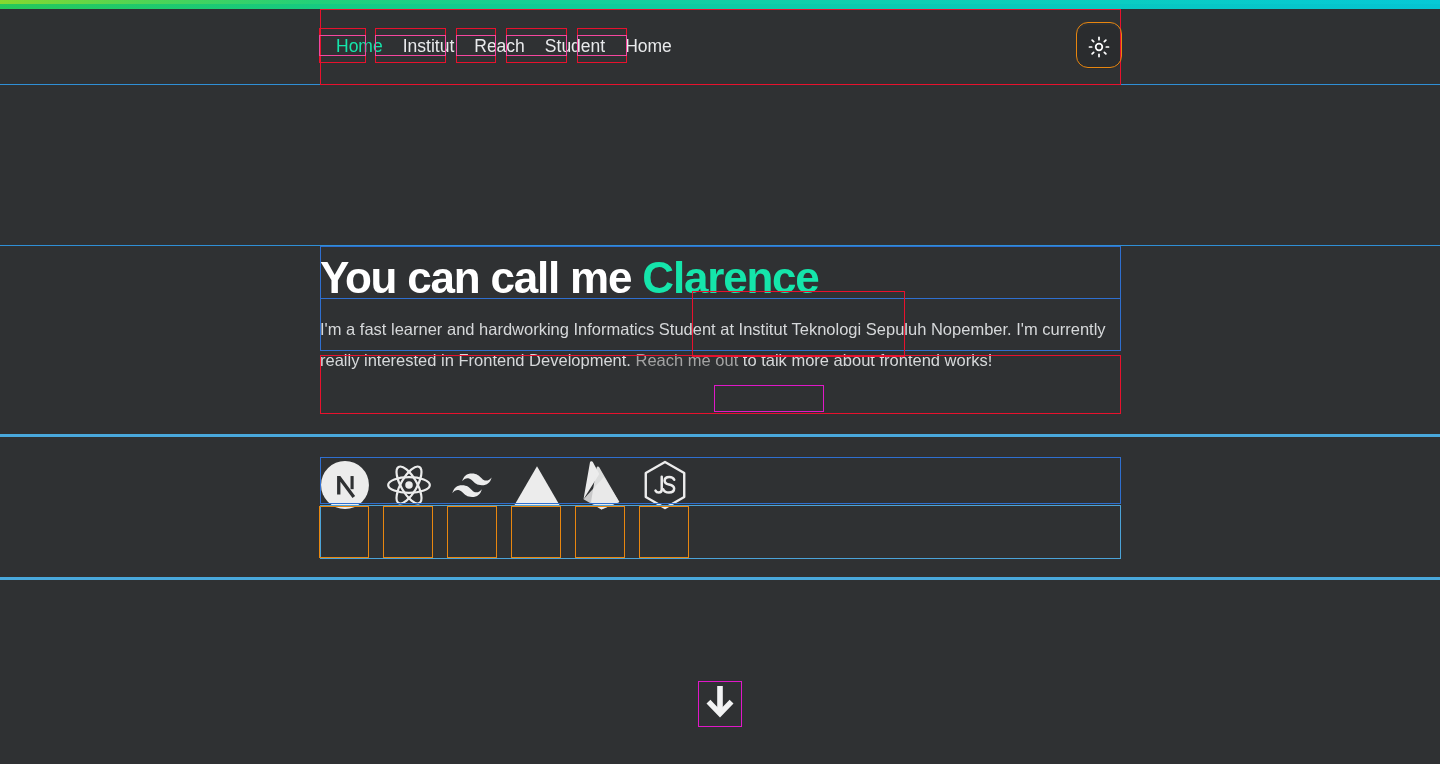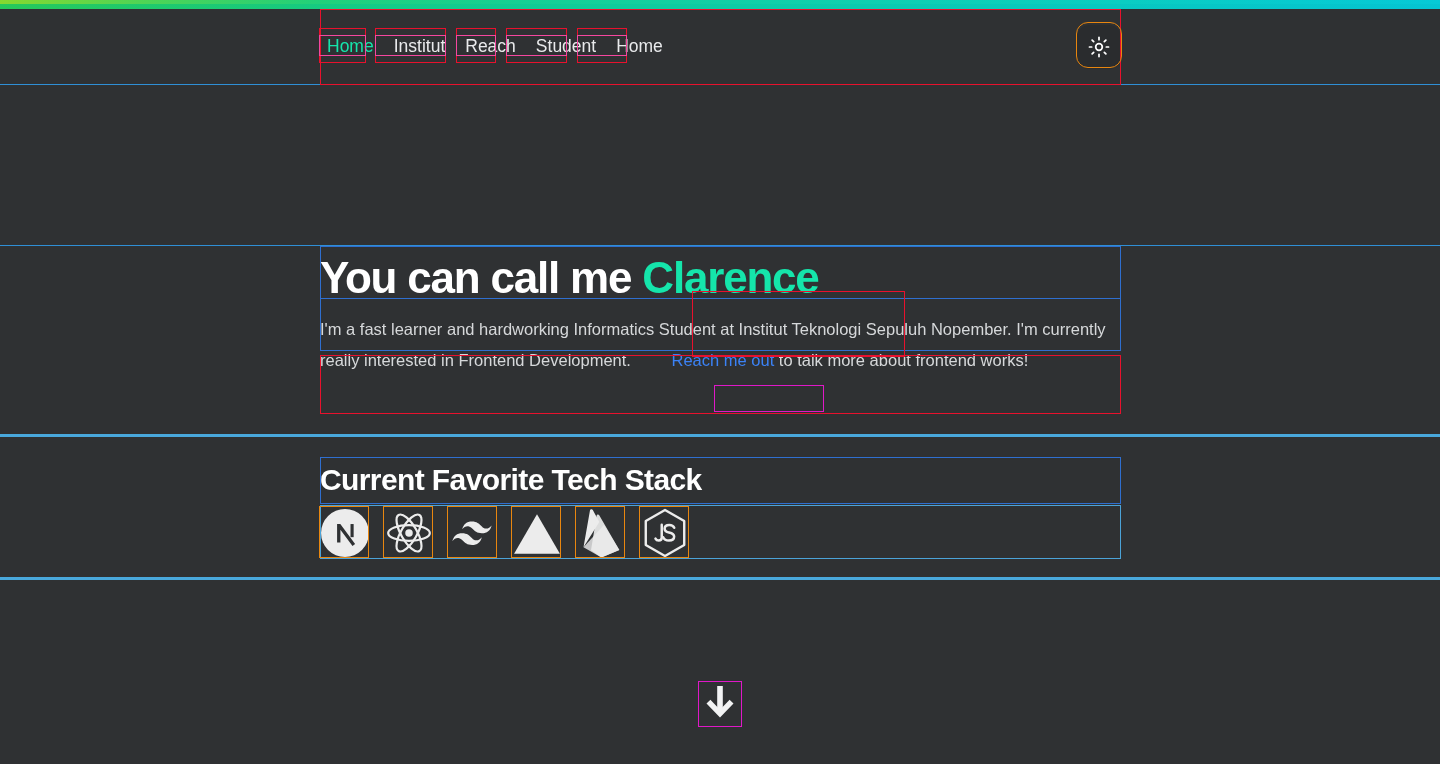--- a/index.html
+++ b/index.html
@@ -67,21 +67,21 @@
     height: 72px;
     display: flex;
     align-items: center;
     justify-content: space-between;
     position: relative;
   }
   .nav-links {
     display: flex;
     align-items: center;
     gap: 8px;
-    padding-left: 1px;
+    padding-left: 10px;
   }
   .nav-link {
     font-size: 17.5px;
     line-height: 1.2;
     color: #e9eaec;
     text-decoration: none;
     padding: 12px 6px;
     white-space: nowrap;
     cursor: pointer;
     display: inline-block;
@@ -129,24 +129,23 @@
   .hero-name-accent { color: #15e5ab; }
 
   .hero-desc {
     margin-top: 4px;
     width: 800px;
     font-size: 16.5px;
     line-height: 31px;
     color: #d6d8da;
   }
   .hero-desc a {
-    color: #3b82f6;
+    color: #a3a3a3;
     text-decoration: none;
     cursor: pointer;
-    margin-left: 36px;
   }
 
   
   .techstack {
     position: absolute;
     top: 456px;
     left: 320px;
     width: 800px;
   }
   .tech-title {
@@ -247,21 +246,20 @@
   <div class="hero-name-line">
     <span>You can call me </span><span class="hero-name-accent">Clarence</span>
   </div>
 
   <p class="hero-desc">
     <span>I'm a fast learner and hardworking Informatics Student at Institut Teknologi Sepuluh Nopember. I'm currently really interested in Frontend Development. </span><a href="#">Reach me out</a><span> to talk more about frontend works!</span>
   </p>
 </section>
 
 <section class="techstack">
-  <h2 class="tech-title">Current Favorite Tech Stack</h2>
 
   <div class="tech-icons">
 
     <div class="tech-icon">
       <svg width="50" height="50" viewBox="0 0 48 48">
         <circle cx="24" cy="24" r="23" fill="#ececec"></circle>
         <path d="M16.4 33.2V15.4h3.1l14.2 19.1-2.5 1.9-11.6-15.6v12.4z" fill="#2f3133"></path>
         <rect x="29.3" y="15.4" width="3.0" height="12.6" fill="#2f3133"></rect>
       </svg>
     </div>

